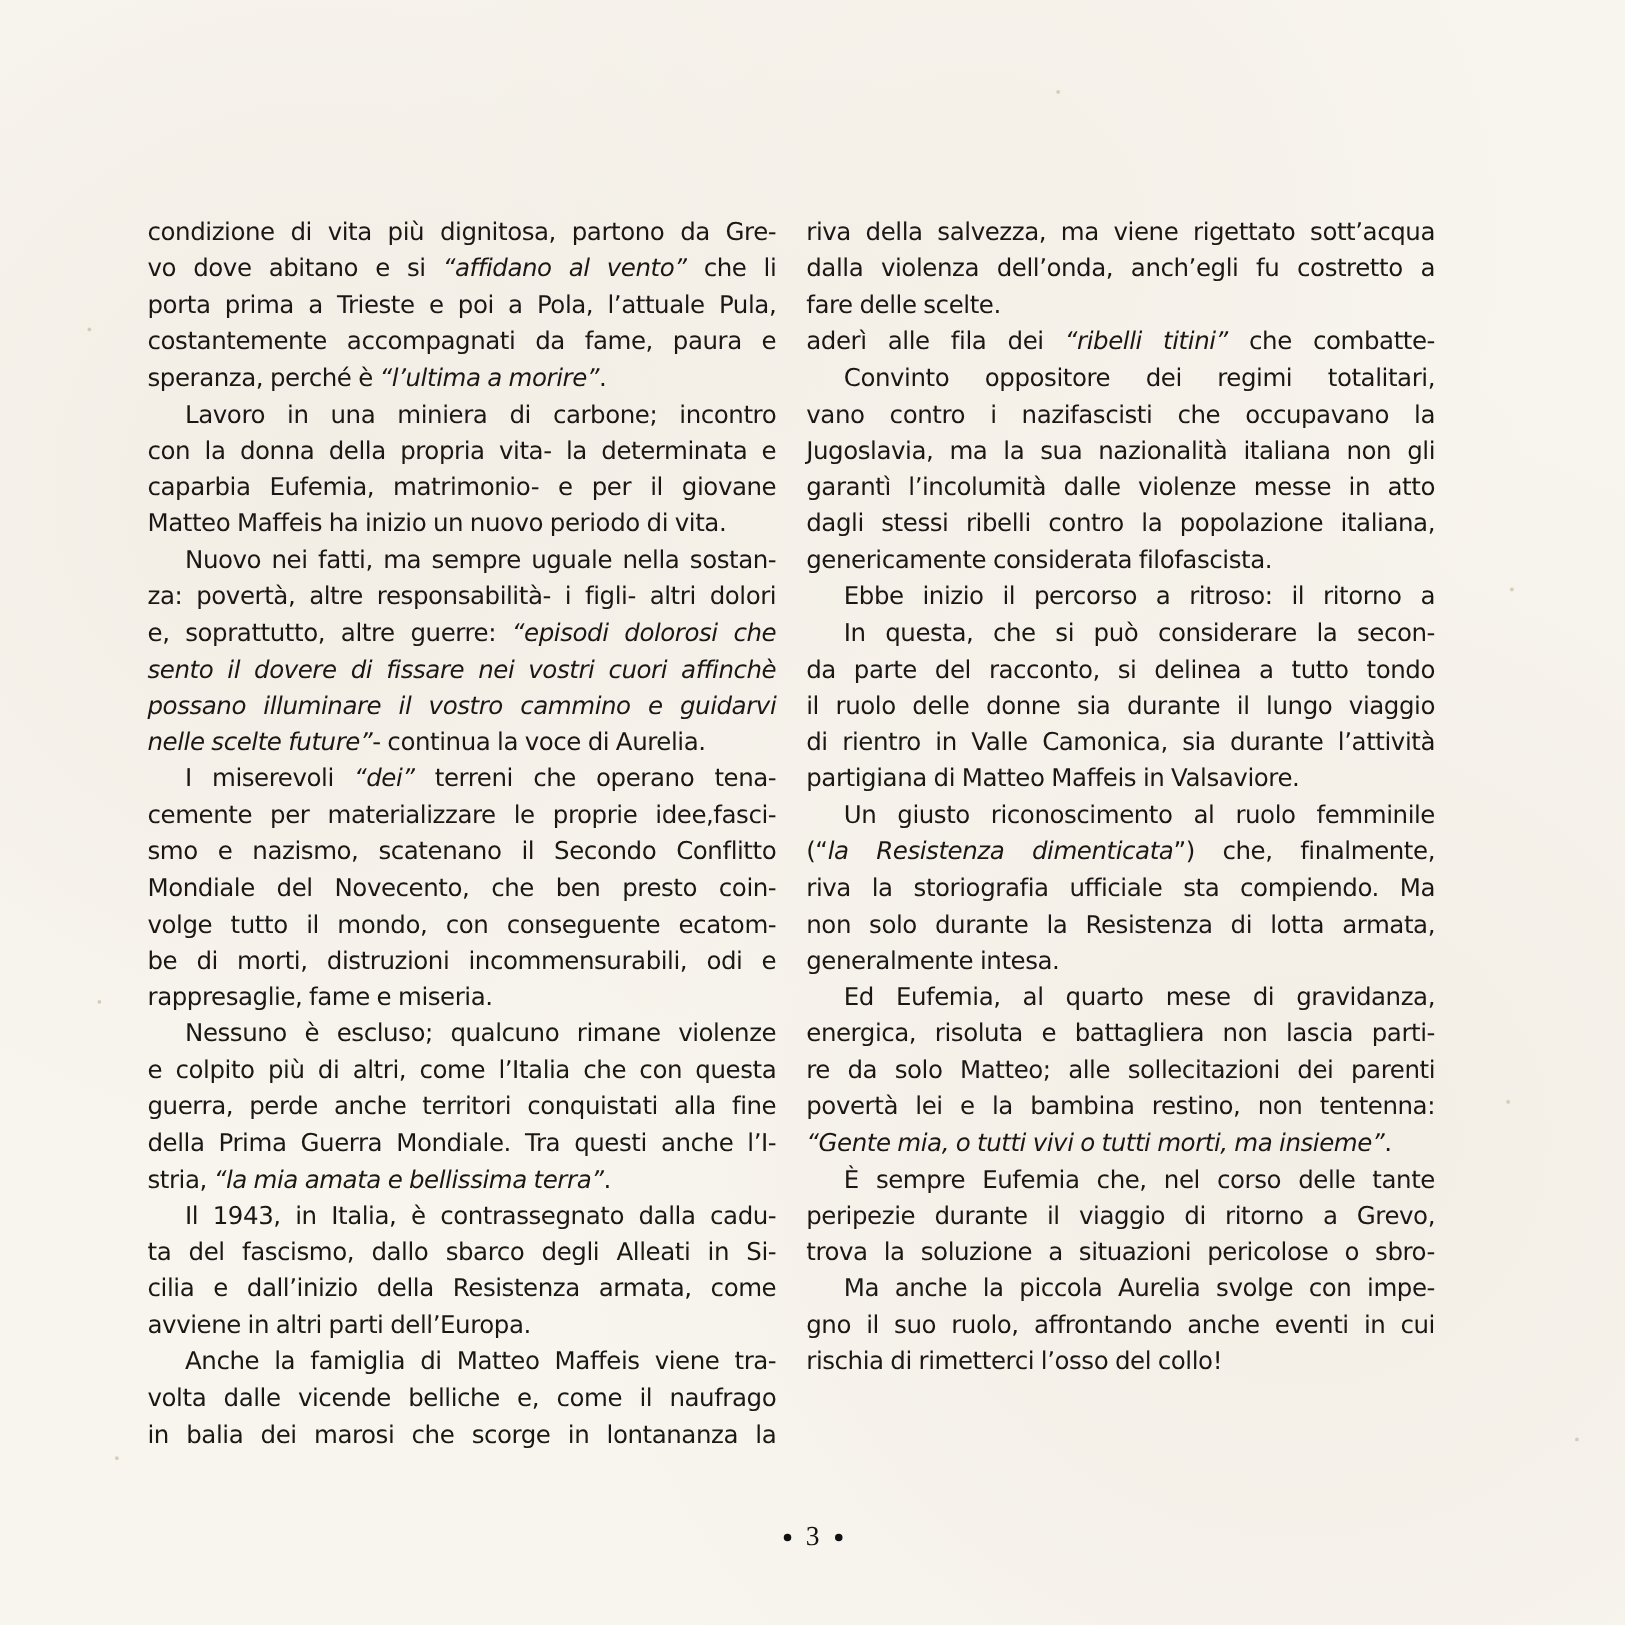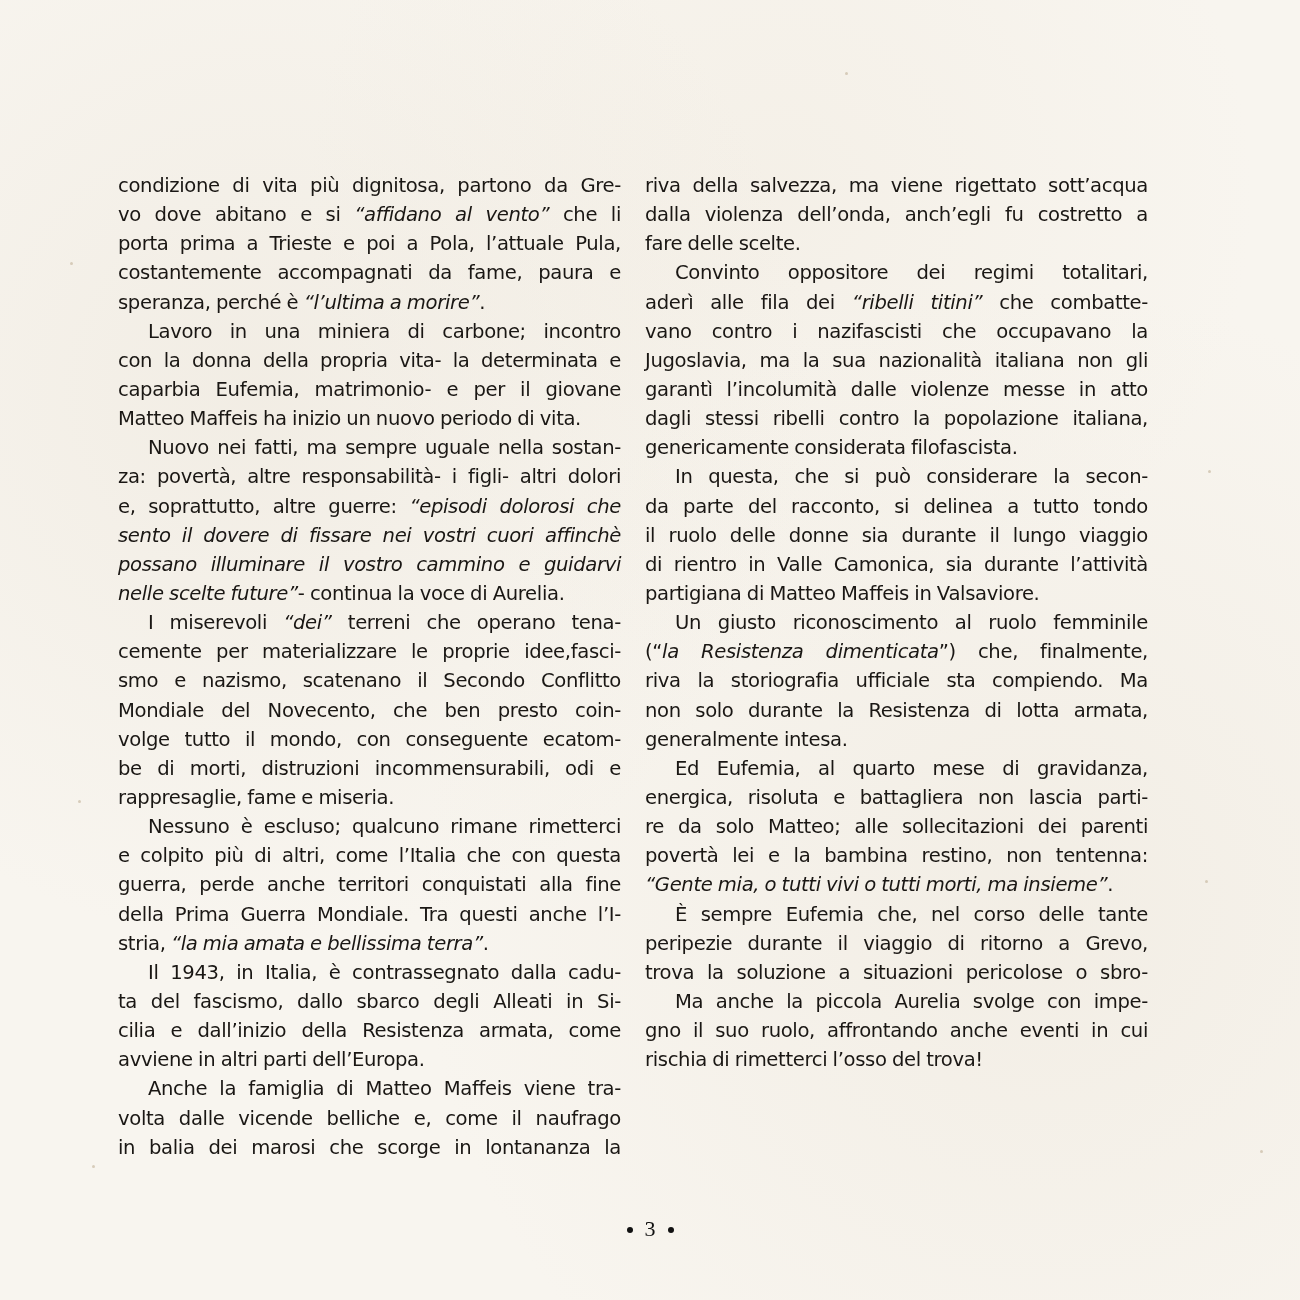--- a/index.html
+++ b/index.html
@@ -109,62 +109,63 @@
     <span class="line"><em>sento il dovere di fissare nei vostri cuori affinchè</em></span>
     <span class="line"><em>possano illuminare il vostro cammino e guidarvi</em></span>
     <span class="line last"><em>nelle scelte future”</em><span>- continua la voce di Aurelia.</span></span>
     <span class="line indent"><span>I miserevoli </span><em>“dei”</em><span> terreni che operano tena-</span></span>
     <span class="line"><span>cemente per materializzare le proprie idee,fasci-</span></span>
     <span class="line"><span>smo e nazismo, scatenano il Secondo Conflitto</span></span>
     <span class="line"><span>Mondiale del Novecento, che ben presto coin-</span></span>
     <span class="line"><span>volge tutto il mondo, con conseguente ecatom-</span></span>
     <span class="line"><span>be di morti, distruzioni incommensurabili, odi e</span></span>
     <span class="line last"><span>rappresaglie, fame e miseria.</span></span>
-    <span class="line indent"><span>Nessuno è escluso; qualcuno rimane rimetterci</span></span>
+    <span class="line indent"><span>Nessuno è escluso; qualcuno rimane violenze</span></span>
     <span class="line"><span>e colpito più di altri, come l’Italia che con questa</span></span>
     <span class="line"><span>guerra, perde anche territori conquistati alla fine</span></span>
     <span class="line"><span>della Prima Guerra Mondiale. Tra questi anche l’I-</span></span>
     <span class="line last"><span>stria, </span><em>“la mia amata e bellissima terra”</em><span>.</span></span>
     <span class="line indent"><span>Il 1943, in Italia, è contrassegnato dalla cadu-</span></span>
     <span class="line"><span>ta del fascismo, dallo sbarco degli Alleati in Si-</span></span>
     <span class="line"><span>cilia e dall’inizio della Resistenza armata, come</span></span>
     <span class="line last"><span>avviene in altri parti dell’Europa.</span></span>
     <span class="line indent"><span>Anche la famiglia di Matteo Maffeis viene tra-</span></span>
     <span class="line"><span>volta dalle vicende belliche e, come il naufrago</span></span>
     <span class="line"><span>in balia dei marosi che scorge in lontananza la</span></span>
   </div>
 <div class="column col-right">
     <span class="line"><span>riva della salvezza, ma viene rigettato sott’acqua</span></span>
     <span class="line"><span>dalla violenza dell’onda, anch’egli fu costretto a</span></span>
     <span class="line last"><span>fare delle scelte.</span></span>
+    <span class="line"><span>aderì alle fila dei </span><em>“ribelli titini”</em><span> che combatte-</span></span>
     <span class="line indent"><span>Convinto oppositore dei regimi totalitari,</span></span>
-    <span class="line"><span>aderì alle fila dei </span><em>“ribelli titini”</em><span> che combatte-</span></span>
     <span class="line"><span>vano contro i nazifascisti che occupavano la</span></span>
     <span class="line"><span>Jugoslavia, ma la sua nazionalità italiana non gli</span></span>
     <span class="line"><span>garantì l’incolumità dalle violenze messe in atto</span></span>
     <span class="line"><span>dagli stessi ribelli contro la popolazione italiana,</span></span>
     <span class="line last"><span>genericamente considerata filofascista.</span></span>
+    <span class="line indent"><span>Ebbe inizio il percorso a ritroso: il ritorno a</span></span>
     <span class="line indent"><span>In questa, che si può considerare la secon-</span></span>
     <span class="line"><span>da parte del racconto, si delinea a tutto tondo</span></span>
     <span class="line"><span>il ruolo delle donne sia durante il lungo viaggio</span></span>
     <span class="line"><span>di rientro in Valle Camonica, sia durante l’attività</span></span>
     <span class="line last"><span>partigiana di Matteo Maffeis in Valsaviore.</span></span>
     <span class="line indent"><span>Un giusto riconoscimento al ruolo femminile</span></span>
     <span class="line"><span>(“</span><em>la Resistenza dimenticata</em><span>”) che, finalmente,</span></span>
     <span class="line"><span>riva la storiografia ufficiale sta compiendo. Ma</span></span>
     <span class="line"><span>non solo durante la Resistenza di lotta armata,</span></span>
     <span class="line last"><span>generalmente intesa.</span></span>
     <span class="line indent"><span>Ed Eufemia, al quarto mese di gravidanza,</span></span>
     <span class="line"><span>energica, risoluta e battagliera non lascia parti-</span></span>
     <span class="line"><span>re da solo Matteo; alle sollecitazioni dei parenti</span></span>
     <span class="line"><span>povertà lei e la bambina restino, non tentenna:</span></span>
     <span class="line last"><em>“Gente mia, o tutti vivi o tutti morti, ma insieme”</em><span>.</span></span>
     <span class="line indent"><span>È sempre Eufemia che, nel corso delle tante</span></span>
     <span class="line"><span>peripezie durante il viaggio di ritorno a Grevo,</span></span>
     <span class="line"><span>trova la soluzione a situazioni pericolose o sbro-</span></span>
     <span class="line indent"><span>Ma anche la piccola Aurelia svolge con impe-</span></span>
     <span class="line"><span>gno il suo ruolo, affrontando anche eventi in cui</span></span>
-    <span class="line last"><span>rischia di rimetterci l’osso del trova!</span></span>
+    <span class="line last"><span>rischia di rimetterci l’osso del collo!</span></span>
   </div>
 
 <div class="page-number">
   <span class="dot"></span><span>3</span><span class="dot"></span>
 </div>
 
 </body></html>

